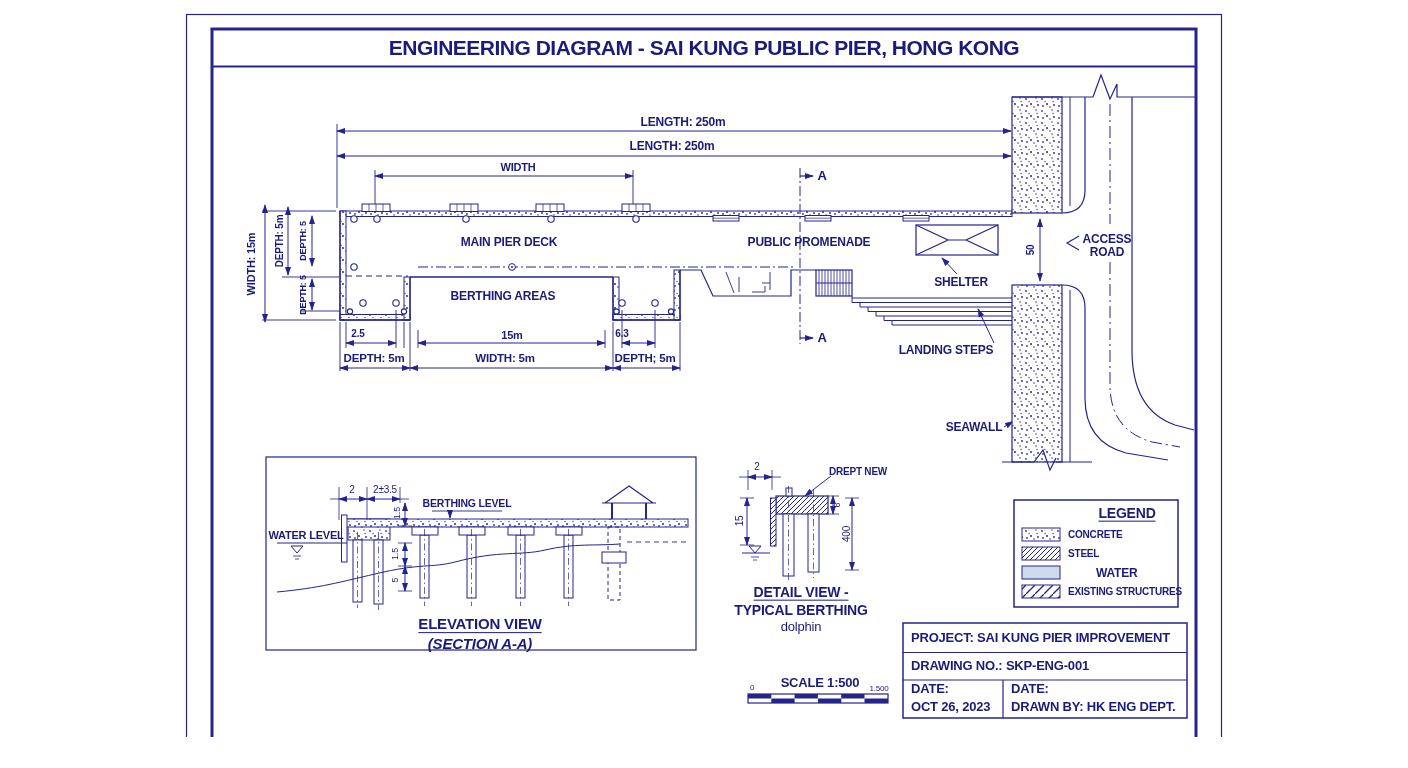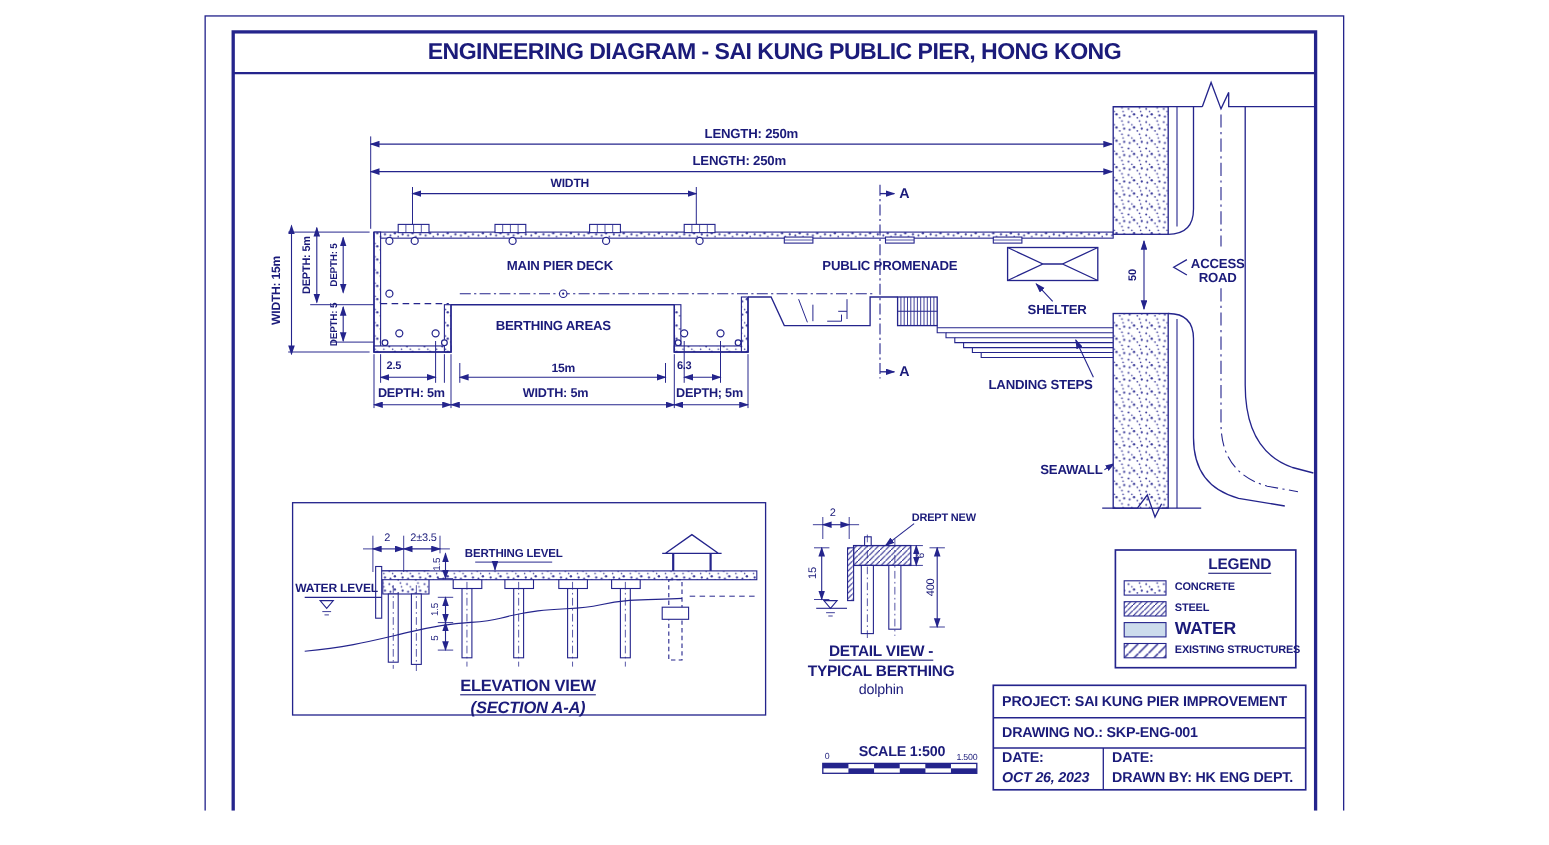--- a/index.html
+++ b/index.html
@@ -349,27 +349,27 @@
   <div class="lbl rot thin" style="left:740px;top:521px;font-size:10px;">15</div>
   <div class="lbl rot thin" style="left:838px;top:505px;font-size:9px;">6</div>
   <div class="lbl rot thin" style="left:847px;top:534px;font-size:10px;">400</div>
   <div class="lbl u" style="left:801px;top:592px;font-size:14px;">DETAIL VIEW -</div>
   <div class="lbl" style="left:801px;top:610px;font-size:14px;">TYPICAL BERTHING</div>
   <div class="lbl thin" style="left:801px;top:627px;font-size:13px;">dolphin</div>
 
   <div class="lbl u" style="left:1102px;top:513px;font-size:14px;margin-left:25px;">LEGEND</div>
   <div class="lbl tl" style="left:1068px;top:535px;font-size:10px;">CONCRETE</div>
   <div class="lbl tl" style="left:1068px;top:554px;font-size:10px;">STEEL</div>
-  <div class="lbl tl" style="left:1068px;top:573px;font-size:16px;">WATER</div>
+  <div class="lbl tl" style="left:1096px;top:573px;font-size:12px;">WATER</div>
   <div class="lbl tl" style="left:1068px;top:592px;font-size:10px;">EXISTING STRUCTURES</div>
 
   <div class="lbl" style="left:820px;top:683px;font-size:13px;">SCALE 1:500</div>
   <div class="lbl thin" style="left:752px;top:688px;font-size:8px;">0</div>
   <div class="lbl thin" style="left:879px;top:689px;font-size:8px;">1.500</div>
 
   <div class="lbl tl" style="left:911px;top:638px;font-size:13px;">PROJECT: SAI KUNG PIER IMPROVEMENT</div>
   <div class="lbl tl" style="left:911px;top:666px;font-size:13px;">DRAWING NO.: SKP-ENG-001</div>
   <div class="lbl tl" style="left:911px;top:689px;font-size:13px;">DATE:</div>
-  <div class="lbl tl" style="left:911px;top:707px;font-size:13px;font-style:italic;">OCT 26, 2023</div>
+  <div class="lbl tl" style="left:911px;top:707px;font-size:13px;">OCT 26, 2023</div>
   <div class="lbl tl" style="left:1011px;top:689px;font-size:13px;">DATE:</div>
   <div class="lbl tl" style="left:1011px;top:707px;font-size:13px;">DRAWN BY: HK ENG DEPT.</div>
 
 </div>
 
 </body></html>

